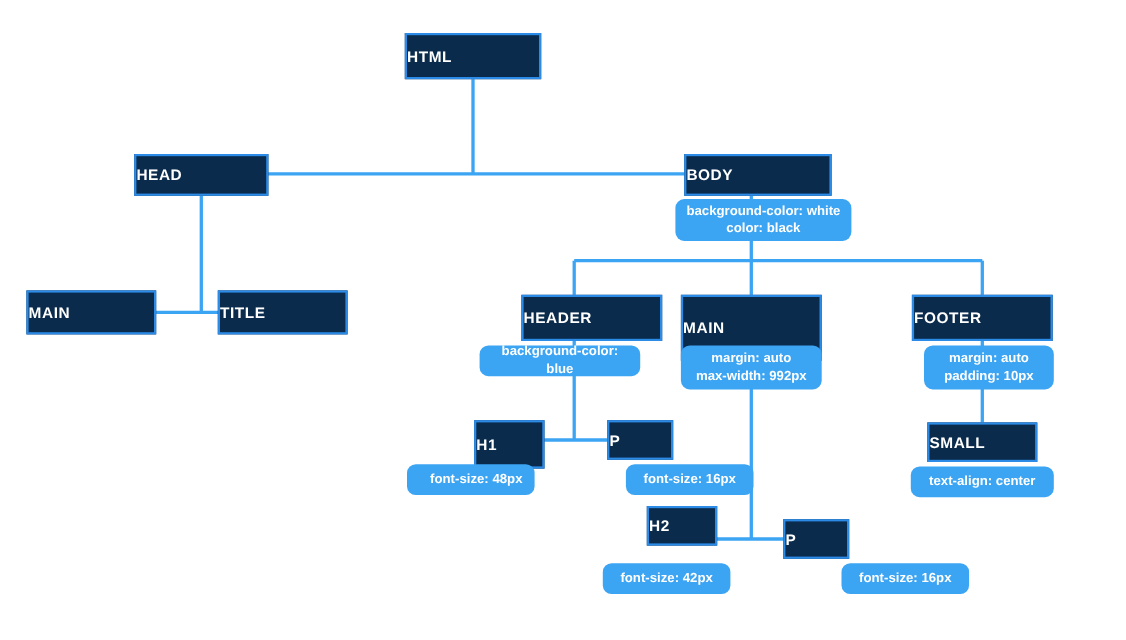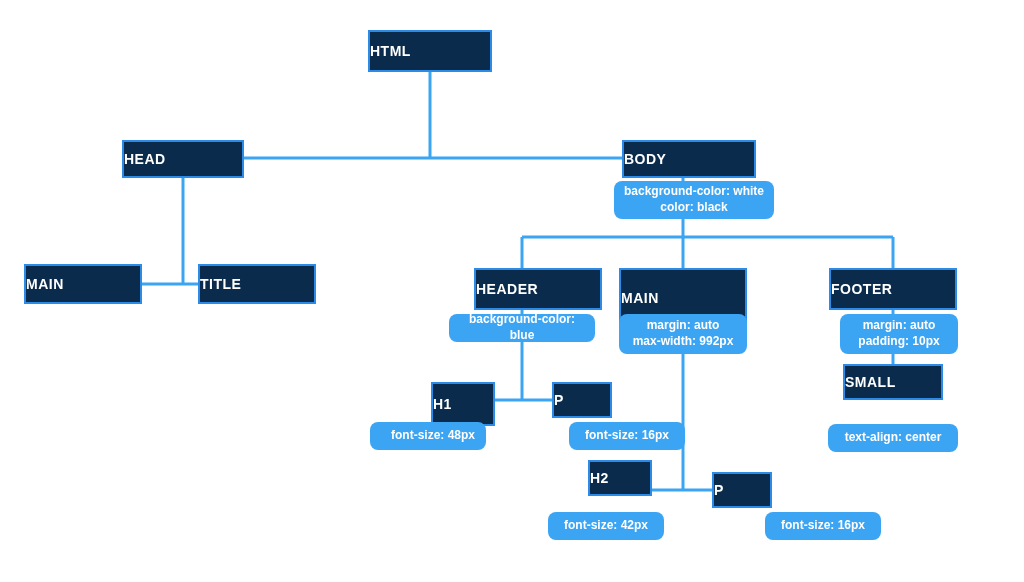--- a/index.html
+++ b/index.html
@@ -103,21 +103,21 @@
 <div class="node" style="left:24px; top:264px; width:118px; height:40px;">
   <span>MAIN</span>
 </div>
 <div class="node" style="left:198px; top:264px; width:118px; height:40px;">
   <span>TITLE</span>
 </div>
 
 <div class="node" style="left:458px; top:268px; width:128px; height:42px;margin-left:16px;">
   <span>HEADER</span>
 </div>
-<div class="css-box" style="left:449px; top:314px; width:146px; height:28px;">
+<div class="css-box" style="left:436px; top:314px; width:146px; height:28px;">
   <span>background-color: blue</span>
 </div>
 
 <div class="node" style="left:619px; top:268px; width:128px; height:60px;">
   <span>MAIN</span>
 </div>
 <div class="css-box" style="left:619px; top:314px; width:128px; height:40px;">
   <span>margin: auto</span>
   <span>max-width: 992px</span>
 </div>
@@ -151,18 +151,18 @@
   <span>font-size: 42px</span>
 </div>
 
 <div class="node" style="left:712px; top:472px; width:60px; height:36px;">
   <span>P</span>
 </div>
 <div class="css-box" style="left:765px; top:512px; width:116px; height:28px;">
   <span>font-size: 16px</span>
 </div>
 
-<div class="node" style="left:843px; top:364px; width:100px; height:36px;">
+<div class="node" style="left:843px; top:384px; width:100px; height:36px;">
   <span>SMALL</span>
 </div>
 <div class="css-box" style="left:828px; top:424px; width:130px; height:28px;">
   <span>text-align: center</span>
 </div>
 
 </body></html>

